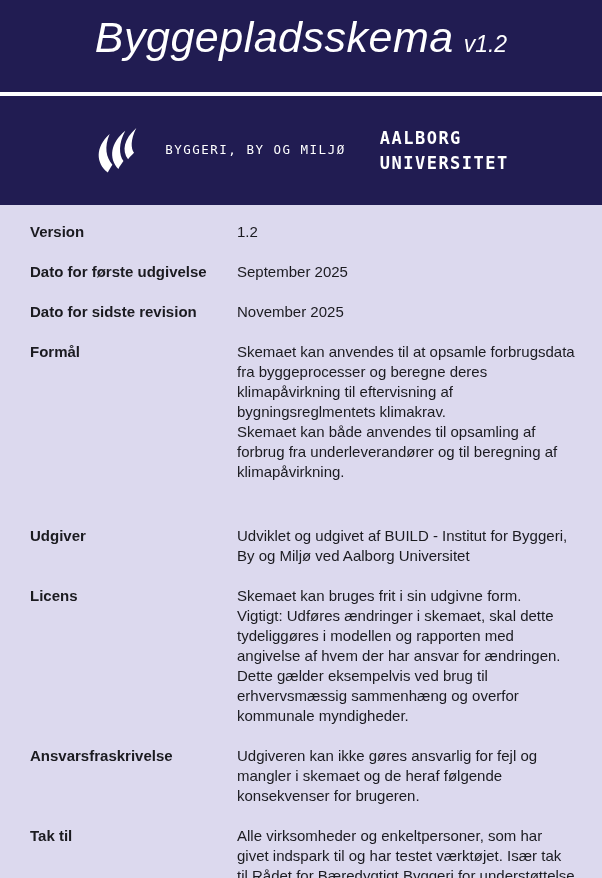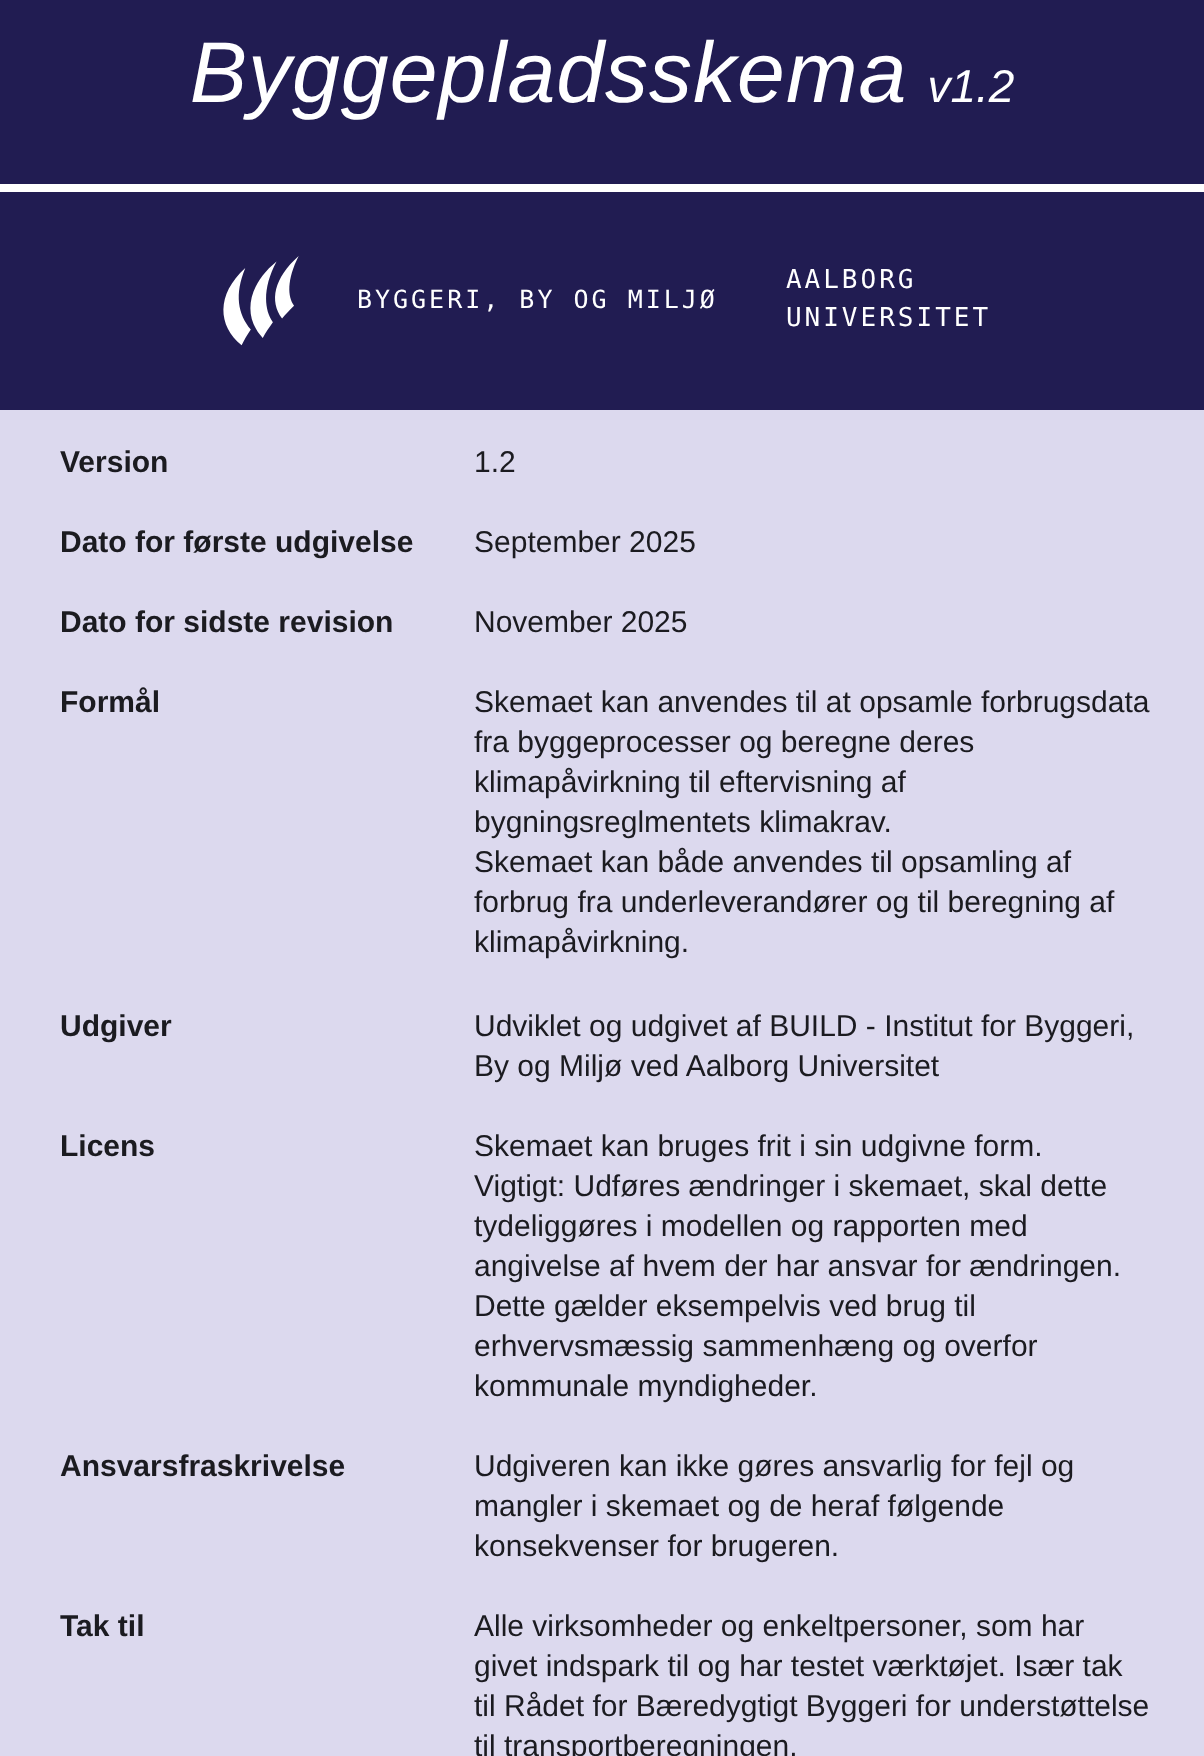--- a/index.html
+++ b/index.html
@@ -65,36 +65,36 @@
     font-weight: 400;
     font-size: 12.5px;
     letter-spacing: 1.5px;
   }
   .logo-uni-block {
     margin-left: 10px;
     line-height: 1.45;
   }
   .logo-uni-block div {
     font-family: "DejaVu Sans Mono", monospace;
-    font-weight: 400;
-    font-size: 13px;
+    font-weight: 700;
+    font-size: 17px;
     letter-spacing: 1.5px;
   }
 
   
   .content {
     padding: 17px 27px 0 30px;
     color: #1b1b20;
   }
   .info-row {
     display: grid;
     grid-template-columns: 207px 1fr;
     margin-bottom: 20px;
   }
-  .info-row.gap-large { margin-bottom: 22px; }
+  .info-row.gap-large { margin-bottom: 44px; }
   .info-label {
     font-weight: 700;
     font-size: 15px;
     line-height: 20px;
   }
   .info-value {
     font-size: 15px;
     line-height: 20px;
     white-space: pre-line;
   }

